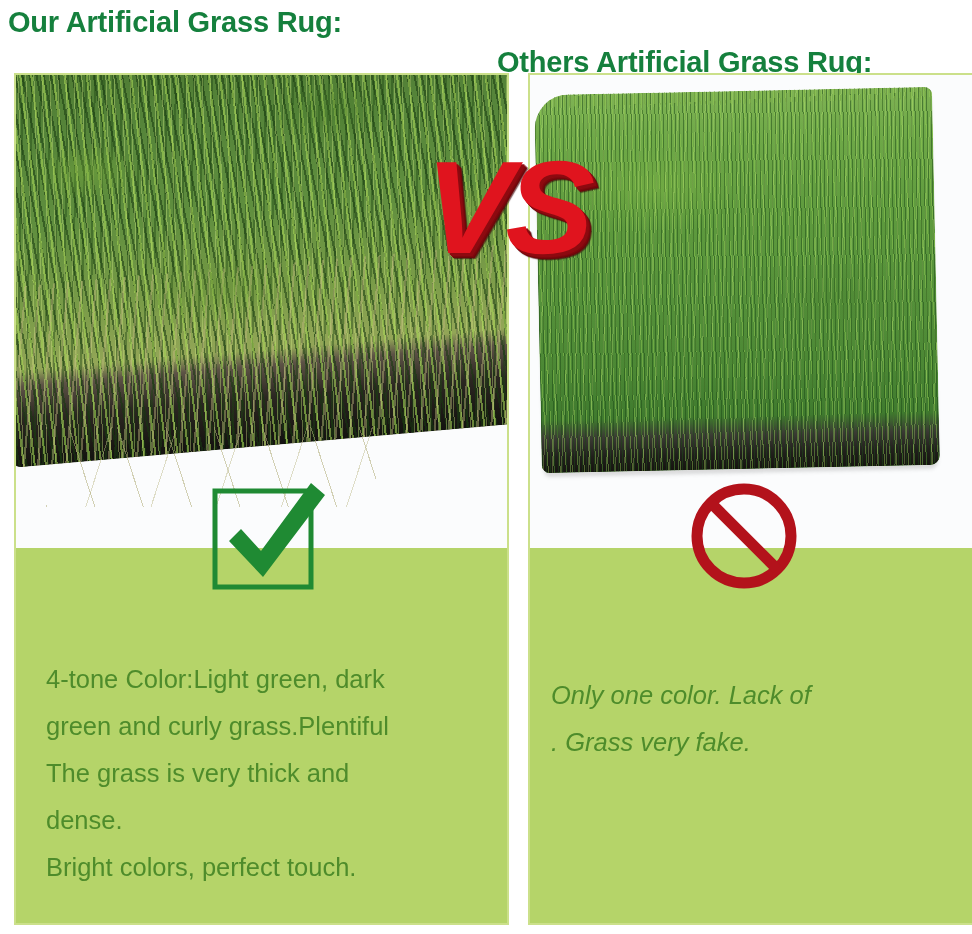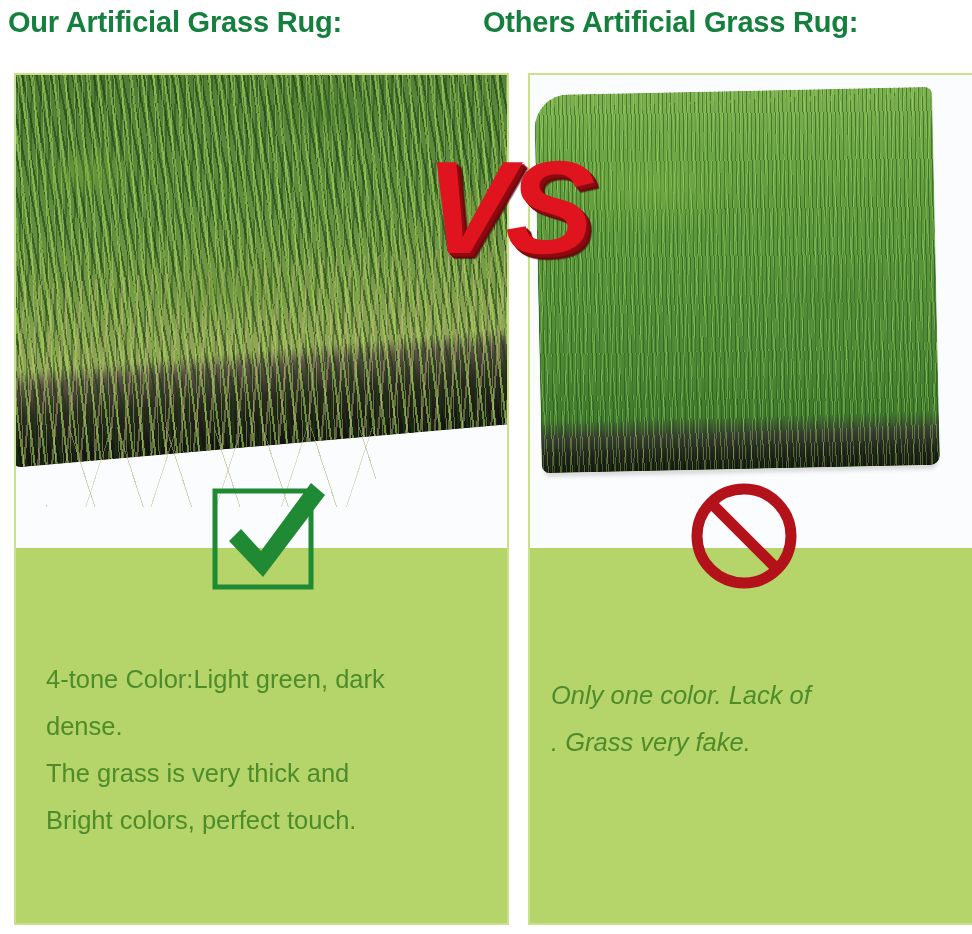--- a/index.html
+++ b/index.html
@@ -21,21 +21,21 @@
     top: 0;
     height: 50px;
     line-height: 44px;
     font-size: 29px;
     font-weight: 700;
     color: #15803d;
     letter-spacing: -0.2px;
     white-space: nowrap;
   }
   #hdr-left  { left: 8px;   }
-  #hdr-right { left: 483px; }
+  #hdr-right { left: 497px; margin-top: 40px; }
 
   
   .panel {
     position: absolute;
     top: 73px;
     height: 852px;
     overflow: hidden;
     border: 2px solid #cbe08a;
     box-sizing: border-box;
     background: #ffffff;
@@ -273,22 +273,23 @@
       <div class="blades light"></div>
       <div class="blades curl"></div>
       <div class="blades mottle"></div>
     </div>
     <div class="fringe"></div>
   </div>
 
   <div class="textarea">
     <ul class="bullet-list" id="text-left">
       <li>4-tone Color:Light green, dark</li>
+      <li>green and curly grass.Plentiful</li>
+      <li>The grass is very thick and</li>
       <li>dense.</li>
-      <li>The grass is very thick and</li>
       <li>Bright colors, perfect touch.</li>
 
     </ul>
   </div>
 </div>
 
 <div class="panel" id="panel-right">
 
   <div class="photo">
     <div class="rug-right">

